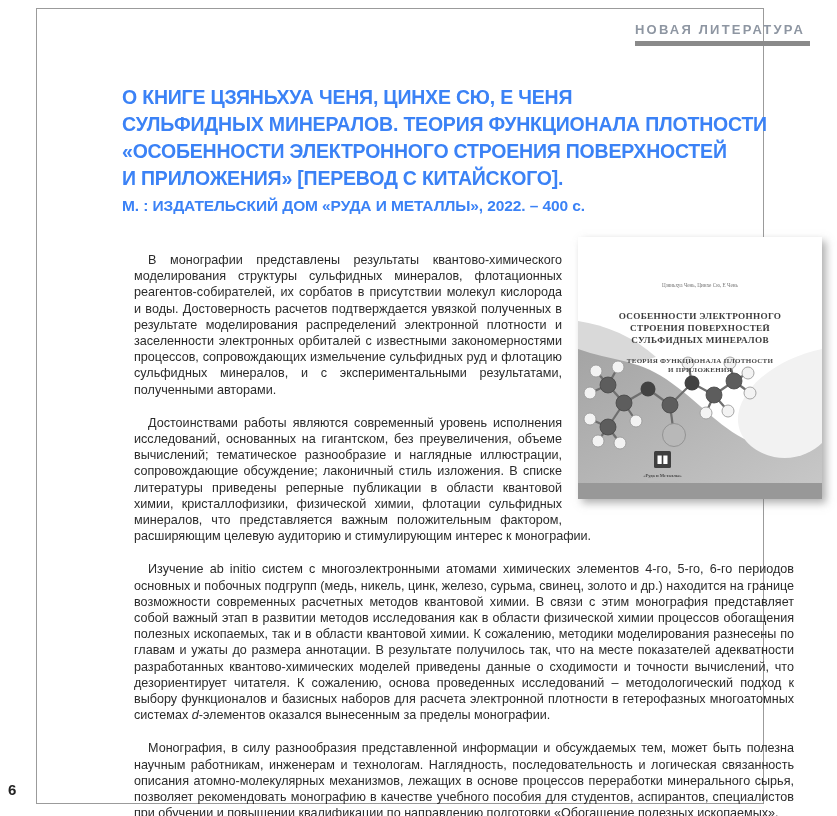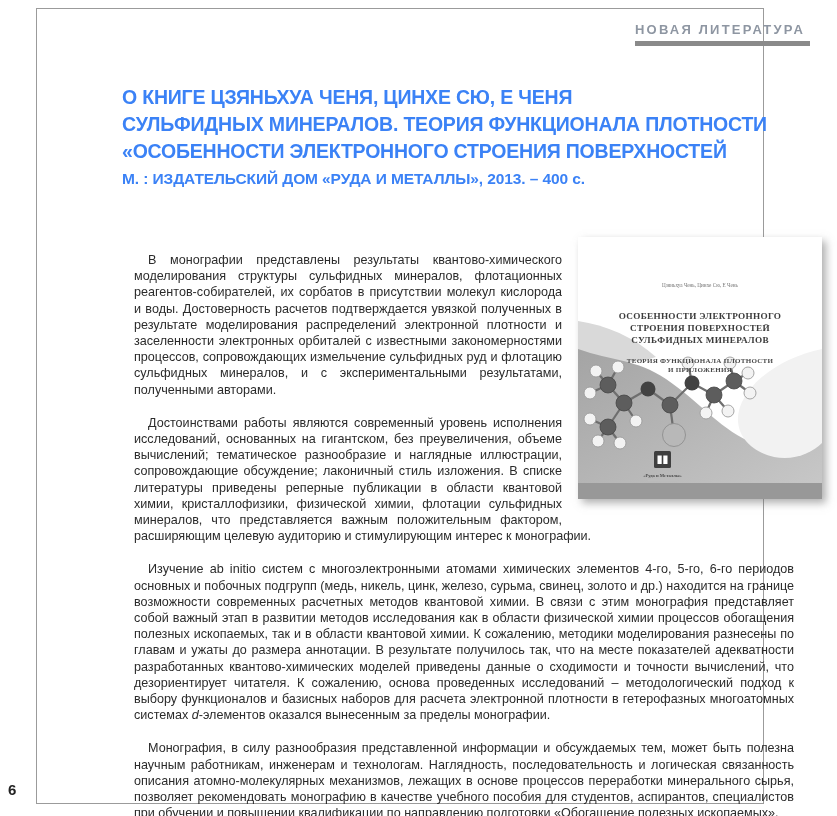--- a/index.html
+++ b/index.html
@@ -49,21 +49,22 @@
 
   <div class="rubric-block">
     <div class="rubric">НОВАЯ ЛИТЕРАТУРА</div>
     <div class="rubric-rule"></div>
   </div>
 
   <div class="title-block">
     <div class="title-line">О КНИГЕ ЦЗЯНЬХУА ЧЕНЯ, ЦИНХЕ СЮ, Е ЧЕНЯ</div>
     <div class="title-line">СУЛЬФИДНЫХ МИНЕРАЛОВ. ТЕОРИЯ ФУНКЦИОНАЛА ПЛОТНОСТИ</div>
     <div class="title-line">«ОСОБЕННОСТИ ЭЛЕКТРОННОГО СТРОЕНИЯ ПОВЕРХНОСТЕЙ</div>
-    <div class="imprint">М. : ИЗДАТЕЛЬСКИЙ ДОМ «РУДА И МЕТАЛЛЫ», 2013. – 400 с.</div>
+    <div class="title-line">И ПРИЛОЖЕНИЯ» [ПЕРЕВОД С КИТАЙСКОГО].</div>
+    <div class="imprint">М. : ИЗДАТЕЛЬСКИЙ ДОМ «РУДА И МЕТАЛЛЫ», 2022. – 400 с.</div>
   </div>
 
   <div class="article">
 
     <div class="cover-wrap">
       <svg width="244" height="262" viewBox="0 0 244 262" xmlns="http://www.w3.org/2000/svg">
         <defs>
           <linearGradient id="gGrad" x1="0" y1="0" x2="1" y2="1">
             <stop offset="0" stop-color="#a4a4a4"></stop>
             <stop offset="1" stop-color="#c9c9c9"></stop>

